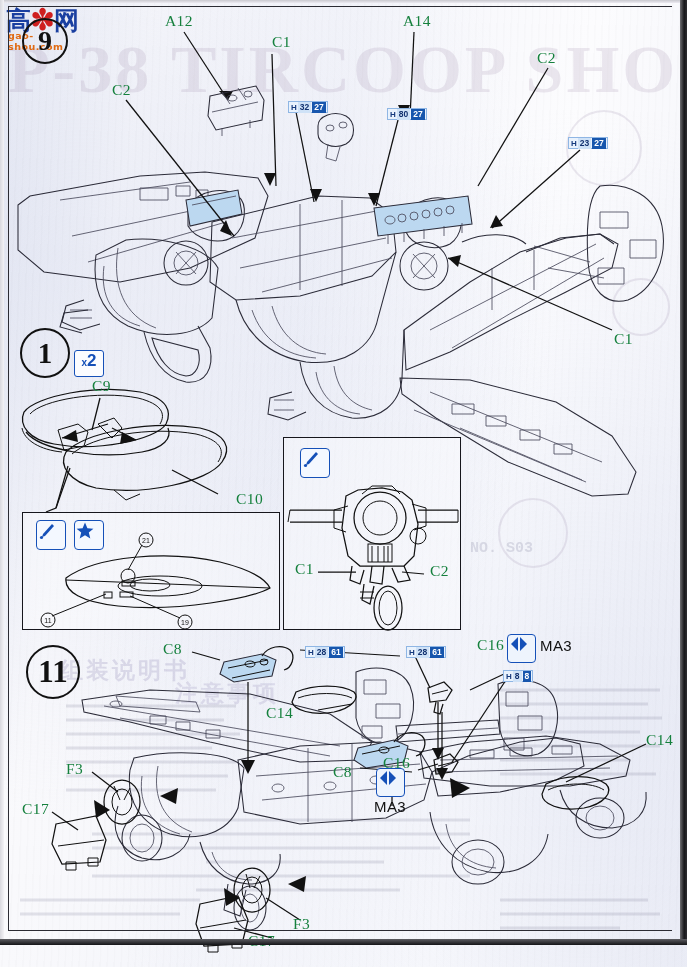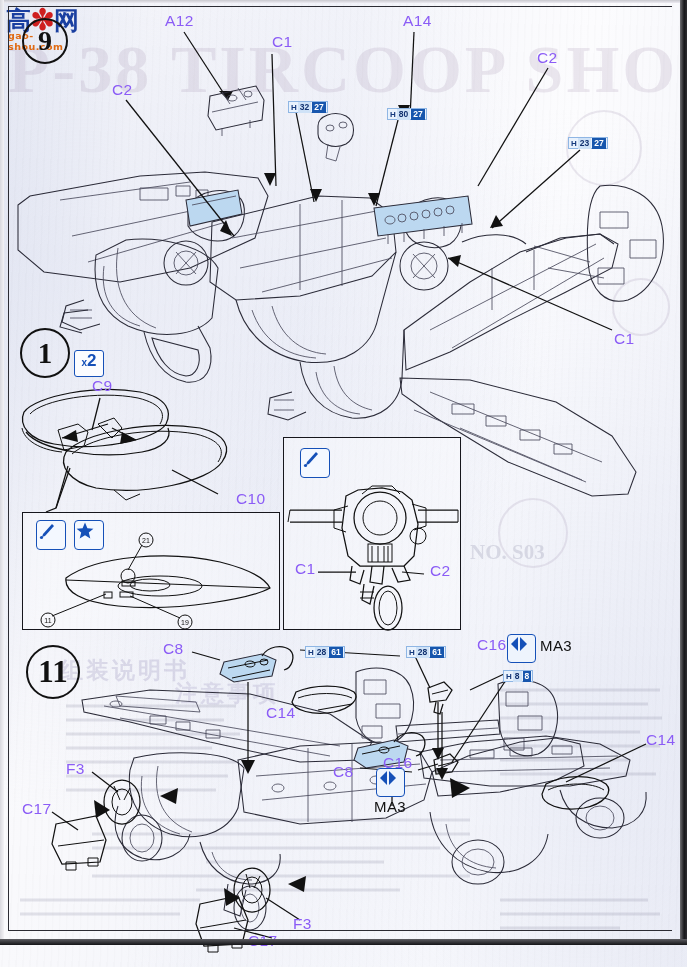--- a/index.html
+++ b/index.html
@@ -41,21 +41,21 @@
     position:absolute;
     color:rgba(150,130,160,0.20);
     font-family:"Liberation Serif", serif;
     font-weight:bold;
     white-space:nowrap;
     pointer-events:none;
     user-select:none;
   }
   .ghost-big{left:8px;top:30px;font-size:68px;letter-spacing:3px;color:rgba(150,125,160,.17);}
   .ghost-series{left:230px;top:8px;font-size:26px;letter-spacing:4px;color:rgba(130,120,160,.17);}
-  .ghost-no{left:470px;top:540px;font-size:21px;color:rgba(120,120,150,.22);font-family:Liberation Serif, serif;}
+  .ghost-no{left:470px;top:540px;font-size:15px;color:rgba(120,120,150,.22);font-family:Liberation Mono, monospace;}
   .ghost-cn{left:60px;top:655px;font-size:23px;color:rgba(120,110,165,.20);letter-spacing:3px;}
   .ghost-cn2{left:175px;top:678px;font-size:23px;color:rgba(120,110,165,.18);letter-spacing:3px;}
   .ghost-mono{
     position:absolute;color:rgba(120,120,140,.20);font-size:7.5px;line-height:11px;
     font-family:"Liberation Serif",serif;white-space:pre-wrap;pointer-events:none;user-select:none;
   }
   .ghost-circle{
     position:absolute;border:2px solid rgba(140,125,160,.17);border-radius:50%;
   }
 
@@ -80,22 +80,22 @@
   .x2{
     position:absolute;left:74px;top:350px;width:28px;height:25px;
     border:1.6px solid #1550b8;border-radius:3px;background:#fbfcff;
     display:flex;align-items:baseline;justify-content:center;
     color:#1550b8;font-weight:bold;font-size:17px;font-family:"Liberation Sans",sans-serif;
   }
   .x2 .sm{font-size:10px;}
 
   
   .lbl{
-    position:absolute;font-family:Liberation Sans, sans-serif;
-    font-size:15.5px;color:#8b5cf6;letter-spacing:.4px;white-space:nowrap;
+    position:absolute;font-family:Liberation Serif, serif;
+    font-size:15.5px;color:#15803d;letter-spacing:.4px;white-space:nowrap;
   }
   
   .paint{
     position:absolute;display:flex;align-items:center;height:12px;
     font-family:"Liberation Sans",sans-serif;font-size:8.5px;font-weight:bold;
     background:#e9f2fd;border:0.6px solid #8fb6e4;
     padding:0 1px;box-sizing:border-box;
   }
   .paint .h{color:#15397d;padding:0 1px;font-size:8px;}
   .paint .a{background:#cfe2f7;color:#11306e;padding:0 2px;height:11px;line-height:11px;}

